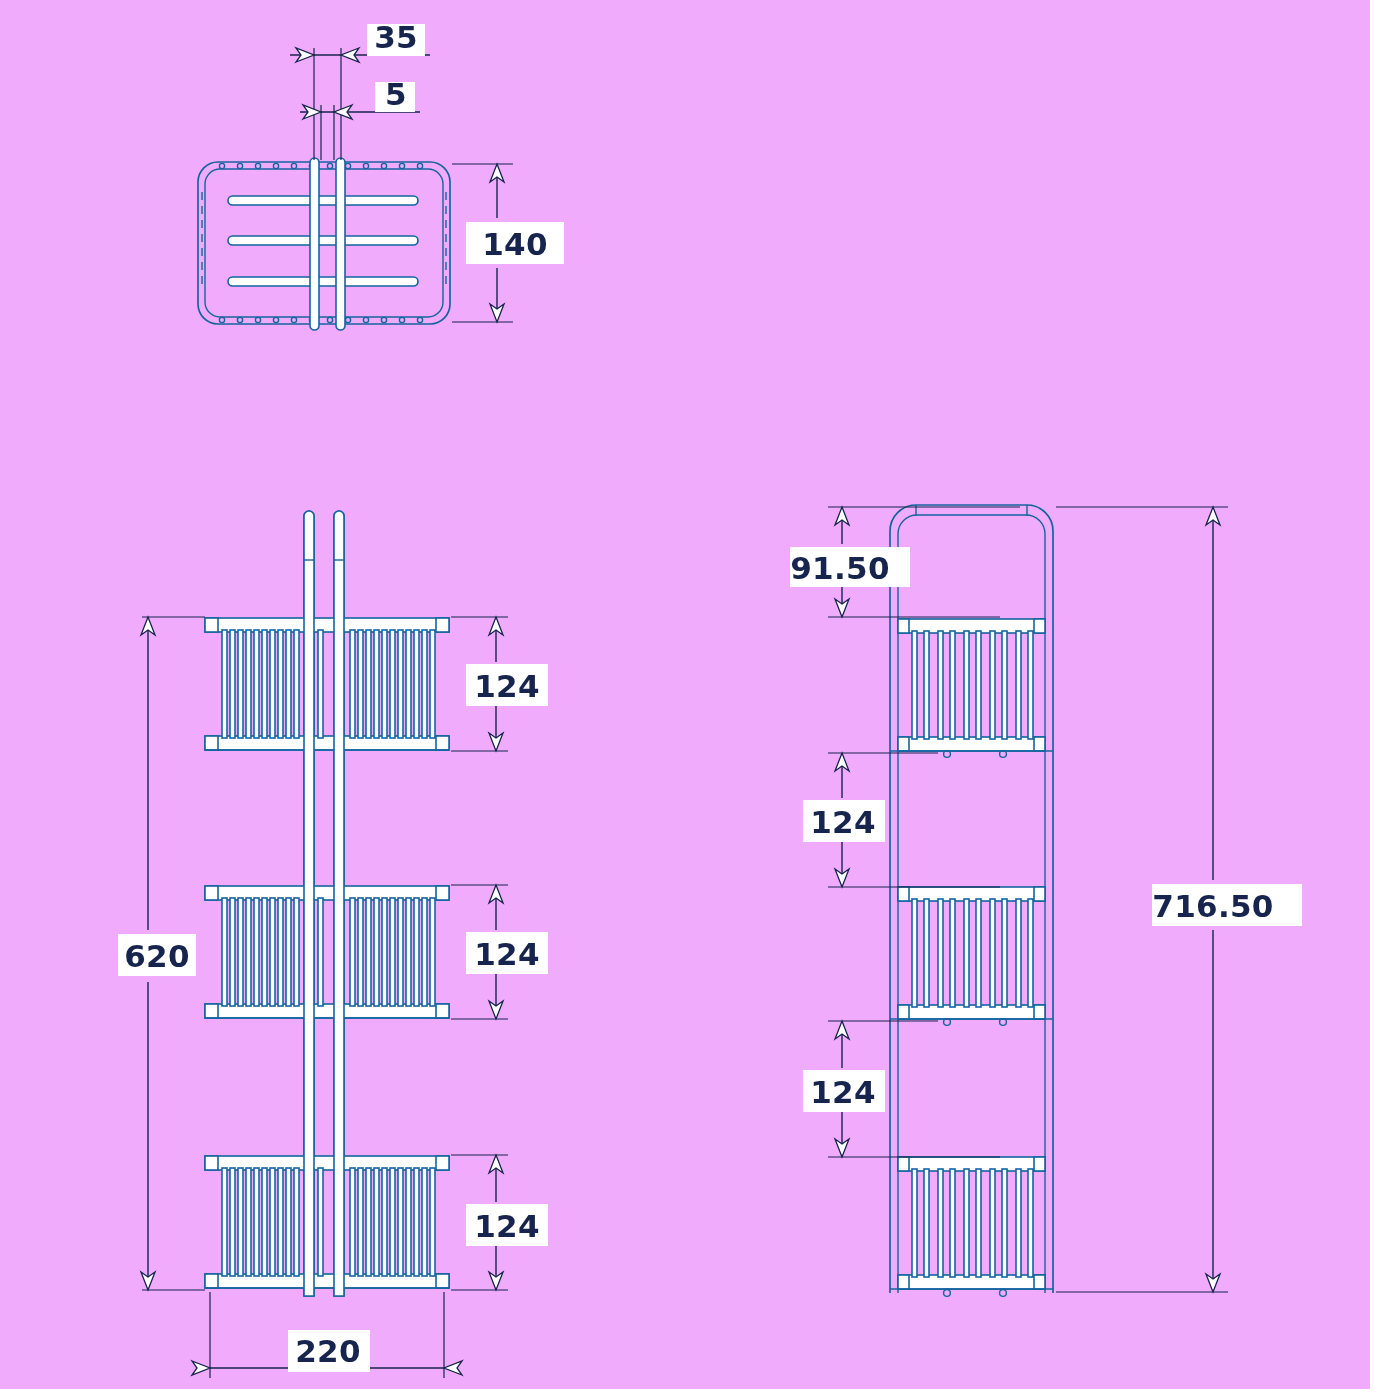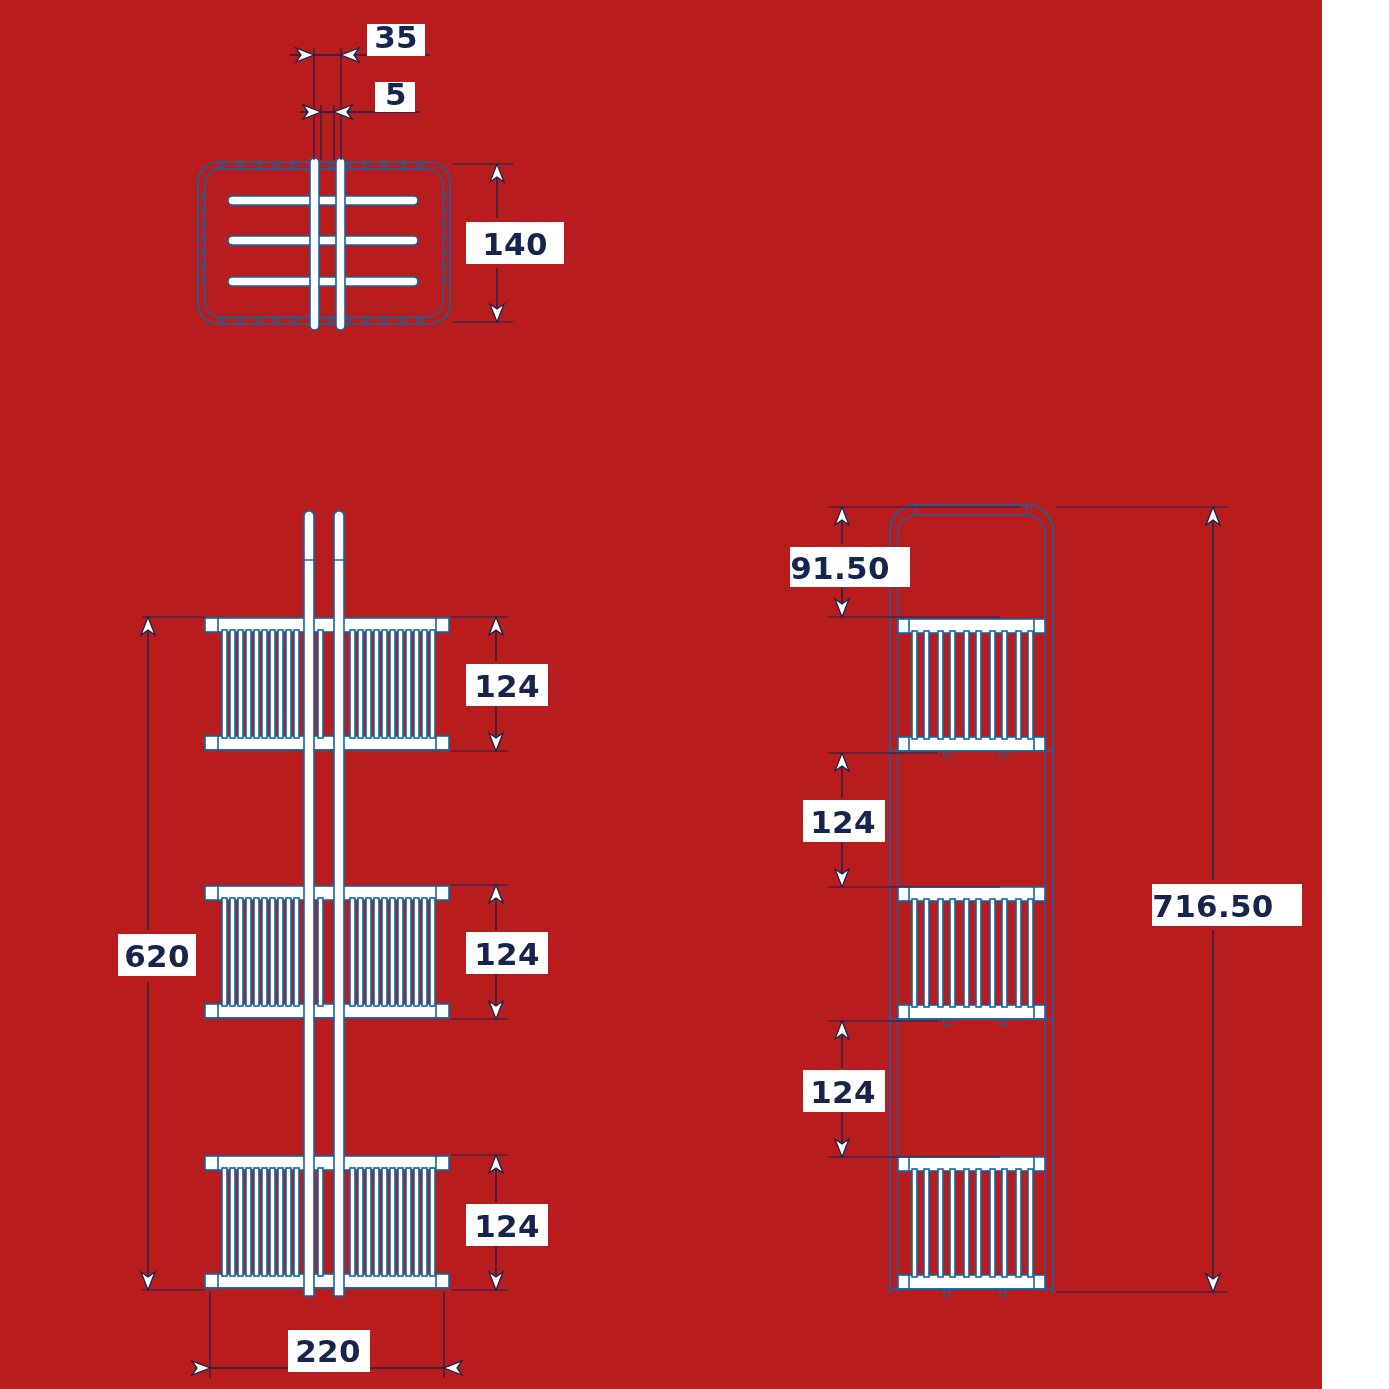--- a/index.html
+++ b/index.html
@@ -7,22 +7,23 @@
     padding: 0;
     background: #ffffff;
   }
   body {
     font-family: "DejaVu Sans", sans-serif;
   }
   #root {
     position: relative;
     width: 1322px;
     height: 1389px;
-    background: #b91c1c;
+    background: #f0abfc;
     overflow: hidden;
+    padding-left: 48px;
   }
   svg#drawing {
     position: absolute;
     top: 0;
     left: 0;
     width: 1389px;
     height: 1389px;
     display: block;
   }
   .dim-text {

